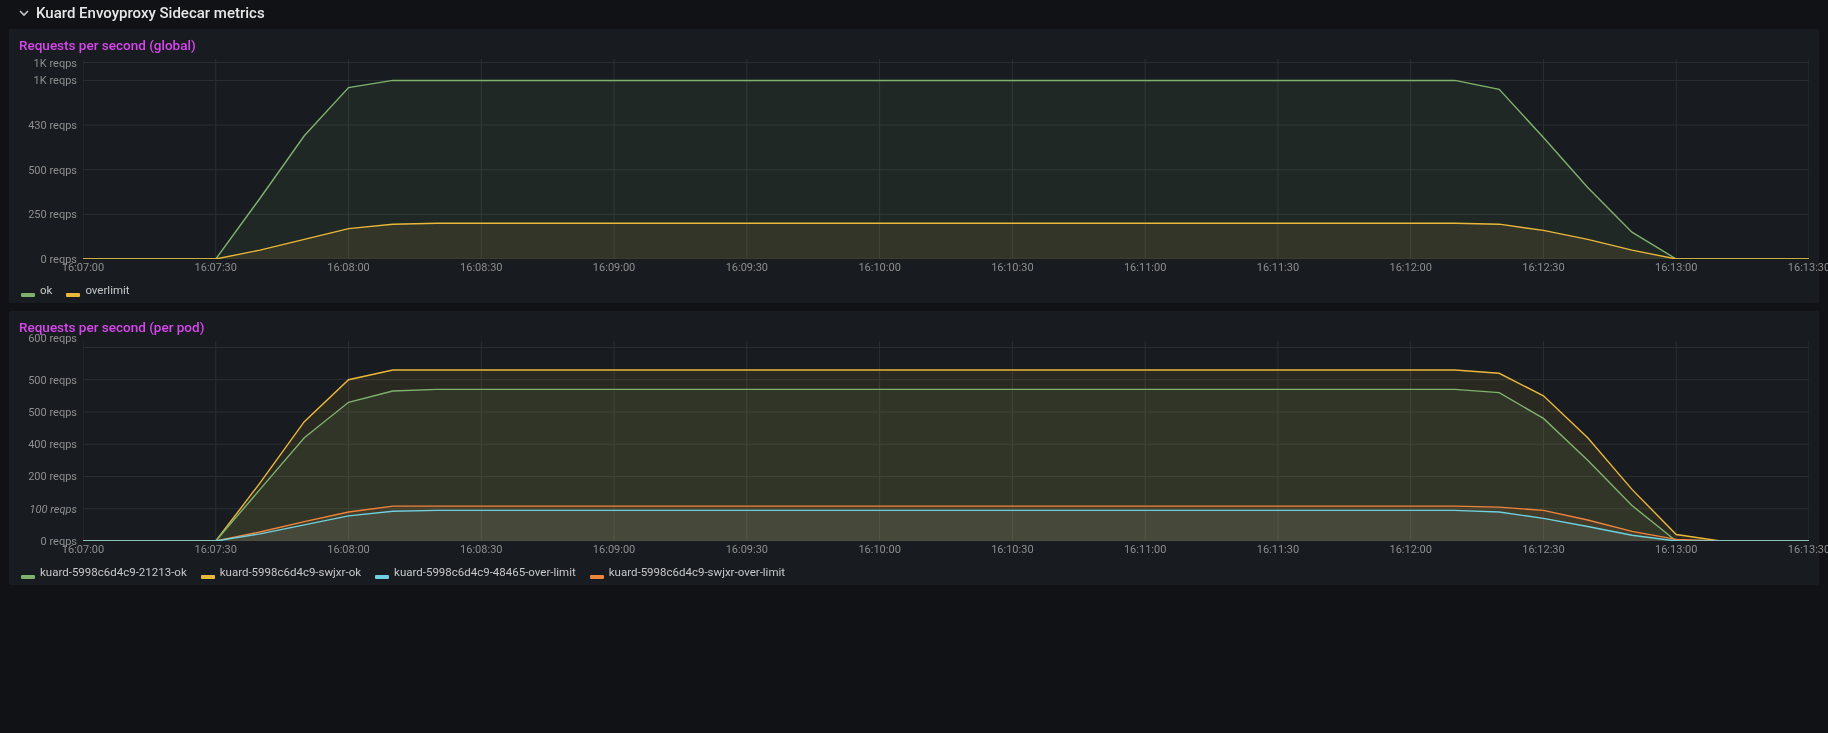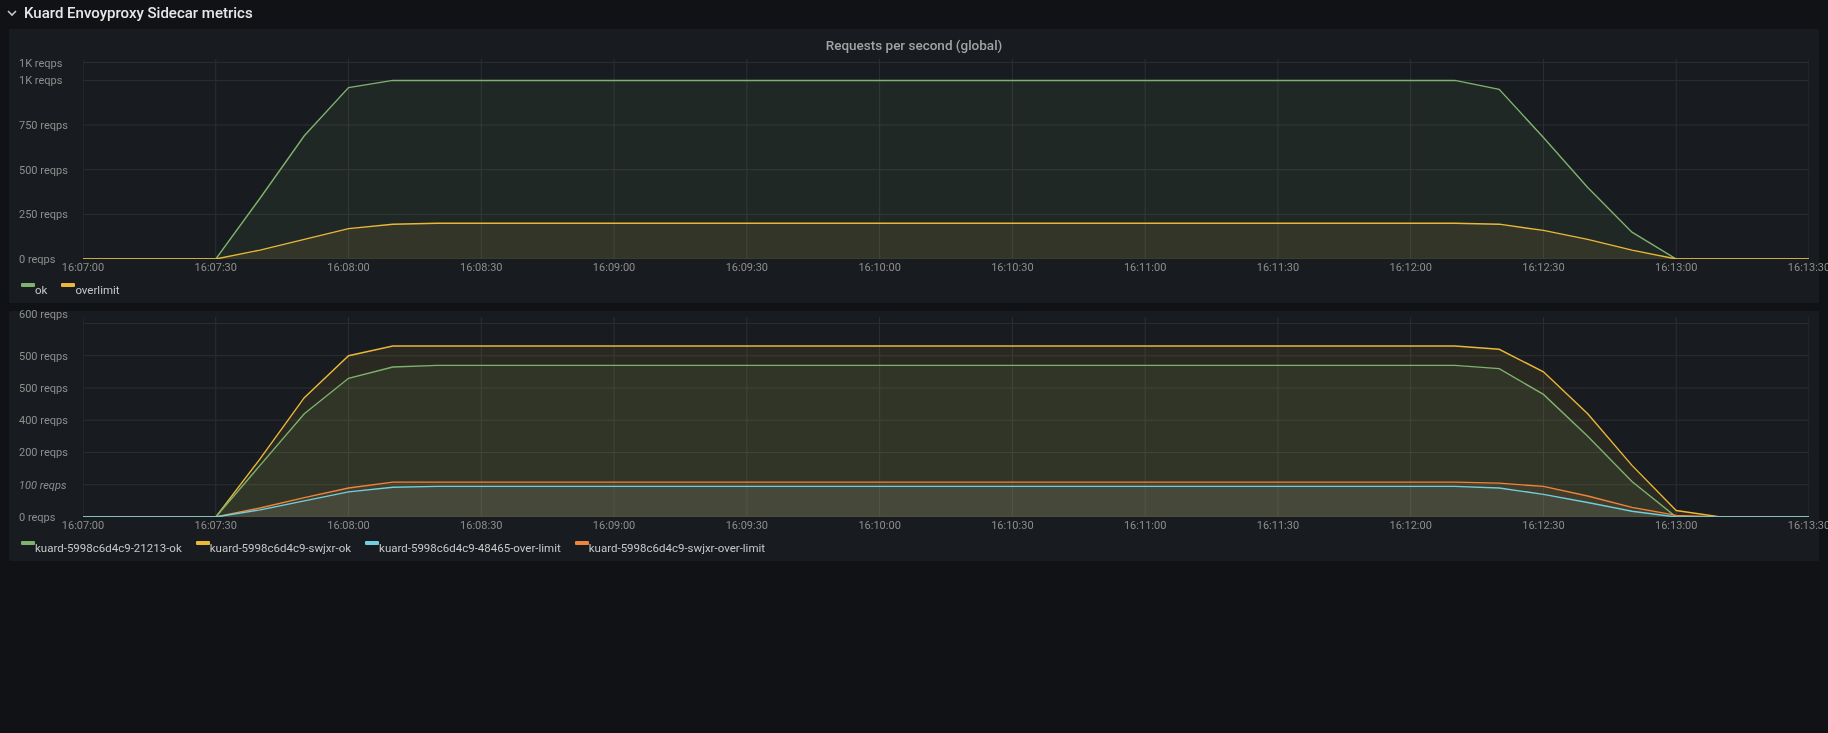--- a/index.html
+++ b/index.html
@@ -8,59 +8,59 @@
     background: #111215;
     color: #d8d9da;
     font-family: -apple-system, BlinkMacSystemFont, "Segoe UI", Roboto, Helvetica, Arial, sans-serif;
     font-size: 12px;
     width: 1828px;
   }
   .row-header {
     display: flex;
     align-items: center;
     gap: 6px;
-    padding: 4px 10px 6px 6px;
+    padding: 4px 10px 6px 18px;
     cursor: pointer;
   }
   .row-header .chev svg { display:block; }
   .row-title {
     font-size: 15px;
     font-weight: 500;
     color: #e6e7e8;
   }
   .panel {
     background: #181b1f;
     border: 1px solid #111215;
     border-radius: 2px;
     margin: 0 8px 6px 8px;
     padding: 6px 10px 4px 10px;
     box-sizing: border-box;
   }
   .panel-title {
-    text-align: center;
     font-size: 13.5px;
     font-weight: 500;
-    color: #a3a3a3;
+    color: #d946ef;
     padding: 2px 0 6px 0;
   }
   .chart-wrap {
     display: flex;
     width: 100%;
   }
   .y-axis {
     flex: 0 0 64px;
     position: relative;
   }
   .y-tick {
     position: absolute;
     left: 0;
     width: 100%;
     transform: translateY(50%);
     font-size: 11px;
     color: #8e8e8e;
+    text-align: right;
     padding-right: 6px;
     box-sizing: border-box;
     white-space: nowrap;
   }
   .plot {
     position: relative;
     flex: 1 1 auto;
   }
   .plot svg {
     display: block;
@@ -83,21 +83,22 @@
   .legend {
     display: flex;
     flex-wrap: wrap;
     gap: 14px;
     padding: 6px 0 2px 2px;
     font-size: 11.5px;
     color: #c7c8c9;
   }
   .legend-item {
     display: flex;
-    align-items: flex-start;
+    align-items: flex-end;
+    gap: 5px;
     cursor: pointer;
   }
   .swatch {
     width: 14px;
     height: 4px;
     border-radius: 1px;
   }
 </style>
 </head>
 <body>
@@ -111,21 +112,21 @@
   <span class="row-title">Kuard Envoyproxy Sidecar metrics</span>
 </div>
 
 <div class="panel">
   <div class="panel-title">Requests per second (global)</div>
   <div class="chart-wrap" style="height:200px">
     <div class="y-axis" id="yaxis-global" style="height: 200px;">
         <div class="y-tick" style="bottom: 0px;">0 reqps</div>
         <div class="y-tick" style="bottom: 44.6429px;">250 reqps</div>
         <div class="y-tick" style="bottom: 89.2857px;">500 reqps</div>
-        <div class="y-tick" style="bottom: 133.929px;">750 reqps</div>
+        <div class="y-tick" style="bottom: 133.929px;">430 reqps</div>
         <div class="y-tick" style="bottom: 178.571px;">1K reqps</div>
         <div class="y-tick" style="bottom: 196.429px;">1K reqps</div>
       </div>
     <div class="plot" id="plot-global">
         <svg viewBox="0 0 1726 200" preserveAspectRatio="none">
           <line x1="0" y1="0" x2="0" y2="200" stroke="#2c2f33" stroke-width="1"></line>
           <line x1="132.76923076923077" y1="0" x2="132.76923076923077" y2="200" stroke="#2c2f33" stroke-width="1"></line>
           <line x1="265.53846153846155" y1="0" x2="265.53846153846155" y2="200" stroke="#2c2f33" stroke-width="1"></line>
           <line x1="398.3076923076923" y1="0" x2="398.3076923076923" y2="200" stroke="#2c2f33" stroke-width="1"></line>
           <line x1="531.0769230769231" y1="0" x2="531.0769230769231" y2="200" stroke="#2c2f33" stroke-width="1"></line>
@@ -173,20 +174,21 @@
         <span>ok</span>
       </div>
       <div class="legend-item">
         <span class="swatch" style="background: rgb(234, 184, 57);"></span>
         <span>overlimit</span>
       </div>
     </div>
 </div>
 
 <div class="panel">
+  <div class="panel-title">Requests per second (per pod)</div>
   <div class="chart-wrap" style="height:200px">
     <div class="y-axis" id="yaxis-pod" style="height: 200px;">
         <div class="y-tick" style="bottom: 0px;">0 reqps</div>
         <div class="y-tick" style="bottom: 32.2581px; font-style: italic;">100 reqps</div>
         <div class="y-tick" style="bottom: 64.5161px;">200 reqps</div>
         <div class="y-tick" style="bottom: 96.7742px;">400 reqps</div>
         <div class="y-tick" style="bottom: 129.032px;">500 reqps</div>
         <div class="y-tick" style="bottom: 161.29px;">500 reqps</div>
         <div class="y-tick" style="bottom: 203px;">600 reqps</div>
       </div>

